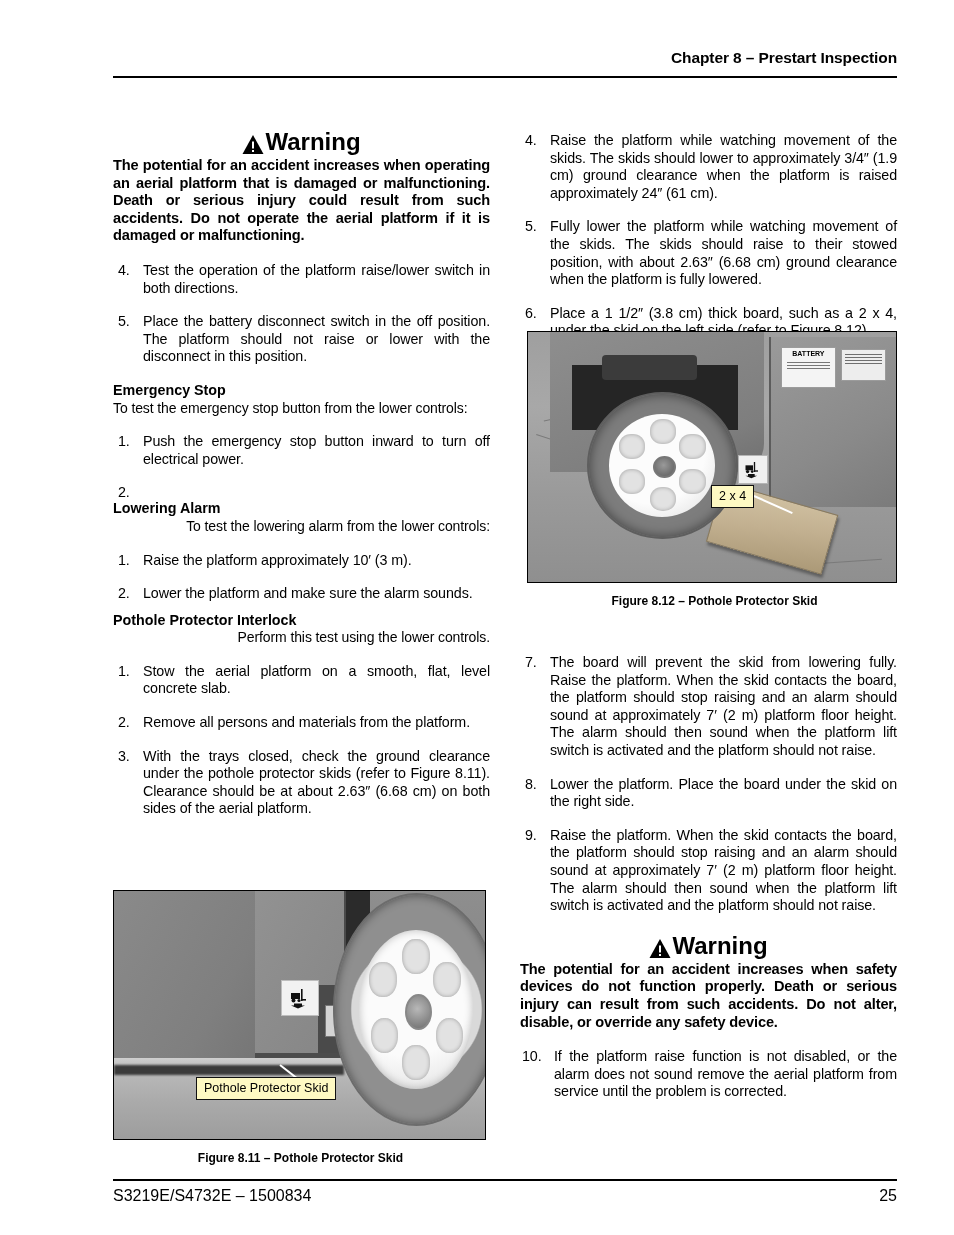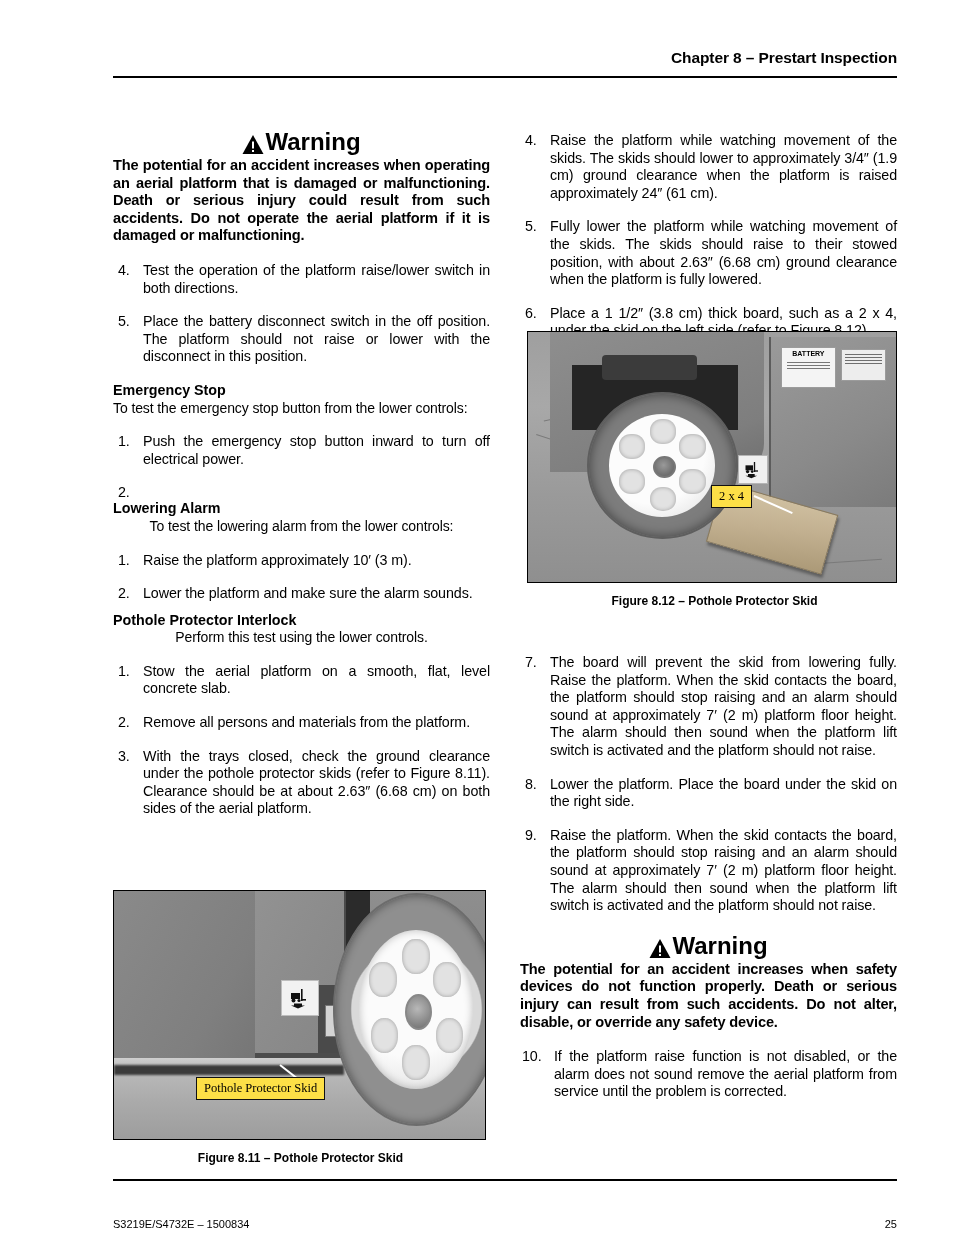--- a/index.html
+++ b/index.html
@@ -50,25 +50,25 @@
     position: absolute;
     left: 113px;
     top: 1179px;
     width: 784px;
     height: 1.6px;
     background: #000;
   }
   .footer {
     position: absolute;
     left: 113px;
-    top: 1217px;
+    top: 1188px;
     width: 784px;
     display: flex;
     justify-content: space-between;
-    font-size: 11px;
+    font-size: 16px;
     line-height: 15px;
     align-items: center;
   }
 
   
   .col {
     position: absolute;
     top: 100px;
     width: 377px;
     margin-top: 28px;
@@ -113,21 +113,21 @@
     margin: 0;
   }
   .para {
     font-size: 14px;
     line-height: 17.6px;
     text-align: justify;
     margin: 0;
     letter-spacing: -0.1px;
   }
   .para-left {
-    text-align: center;
+    text-align: right;
   }
   .gap-lg { height: 17px; }
   .gap-md { height: 16px; }
   .gap-sm { height: 9px; }
 
   ol.numlist {
     margin: 0;
     padding: 0;
     list-style: none;
   }
@@ -163,28 +163,28 @@
   }
   .fig-caption {
     text-align: center;
     font-size: 12px;
     font-weight: bold;
     margin-top: 9px;
     line-height: 18px;
   }
   .callout {
     position: absolute;
-    background: #fde047;
+    background: #fef9c3;
     border: 1.2px solid #111;
     color: #000;
     font-size: 12.5px;
     line-height: 14px;
     padding: 3px 7px 4px 7px;
     white-space: nowrap;
-    font-family: Liberation Serif, serif;
+    font-family: Liberation Sans, sans-serif;
   }
   .leader {
     position: absolute;
     background: #ffffff;
     height: 2px;
     transform-origin: left center;
   }
 
   
   .f11-body {

